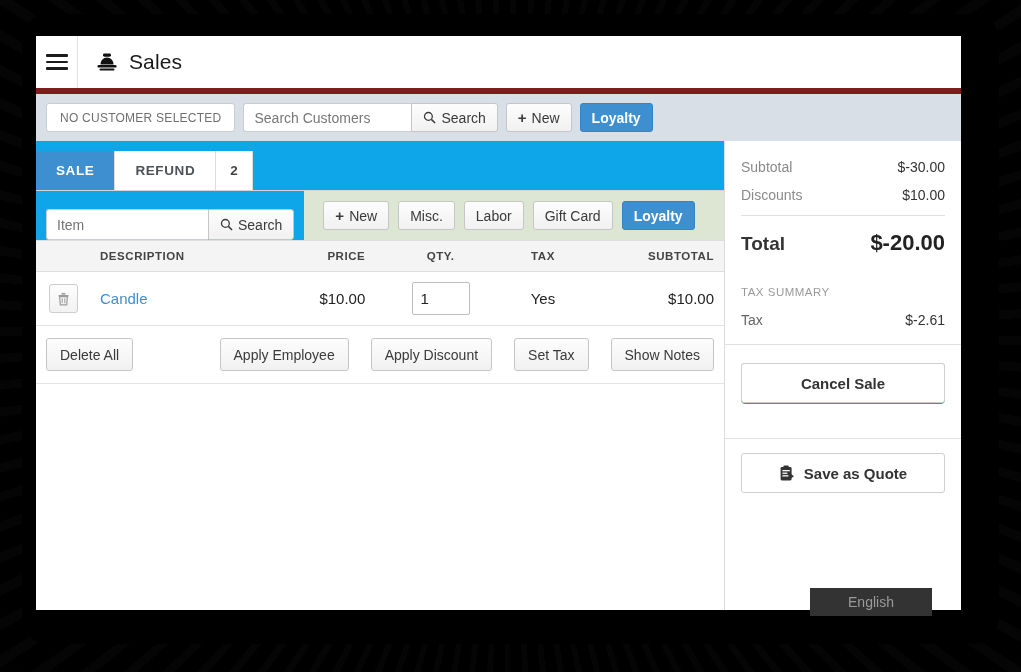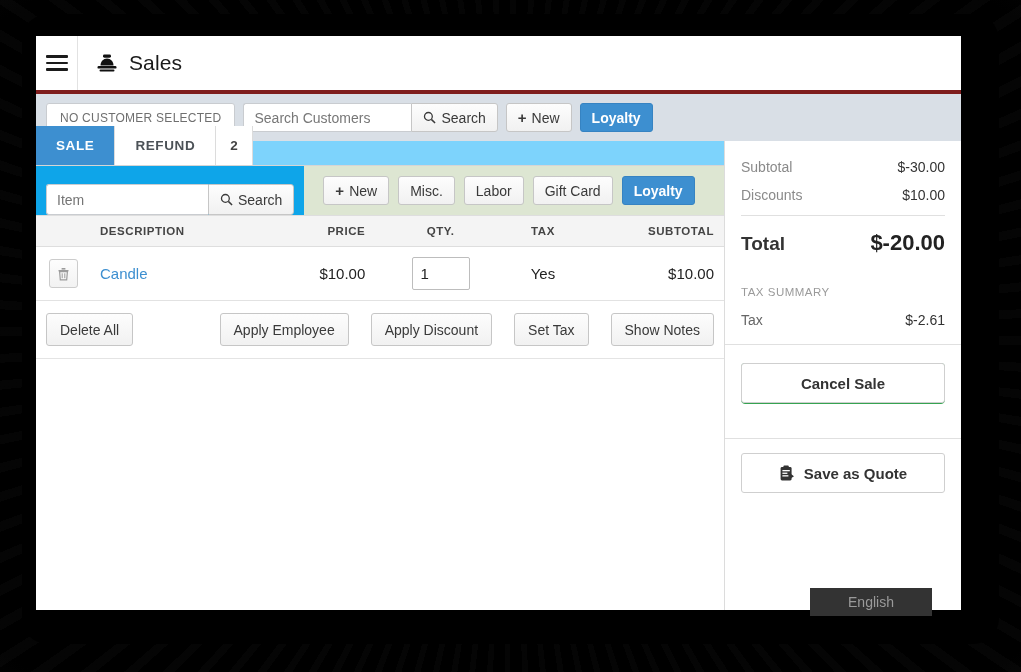--- a/index.html
+++ b/index.html
@@ -45,21 +45,21 @@
     background: #ffffff;
     overflow: hidden;
   }
 
   
   #topbar {
     height: 58px;
     display: flex;
     align-items: stretch;
     background: #ffffff;
-    border-bottom: 4px solid #7f1d1d;
+    border-bottom: 6px solid #7f1d1d;
   }
   .hamburger-cell {
     width: 42px;
     display: flex; align-items: center; justify-content: center;
     border-right: 1px solid #e2e2e2;
     cursor: pointer;
   }
   .hamburger { width: 22px; }
   .hamburger span {
     display: block; height: 2.6px; background: #1b1b1b;
@@ -130,22 +130,22 @@
   #right {
     width: 237px;
     border-left: 1px solid #dcdcdc;
     background: #fff;
     display: flex; flex-direction: column;
     position: relative;
   }
 
   
   #tabsrow {
-    background: #7dd3fc;
-    height: 25px;
+    background: #0ea5e9;
+    height: 50px;
     display: flex; align-items: flex-end;
     border-bottom: 1px solid #d5d5d5;
   }
   .tab {
     height: 39px; min-width: 60px;
     display: flex; align-items: center; justify-content: center;
     padding: 0 20px;
     font-size: 13.5px; font-weight: 700;
     letter-spacing: .6px;
     color: #4c5257;

